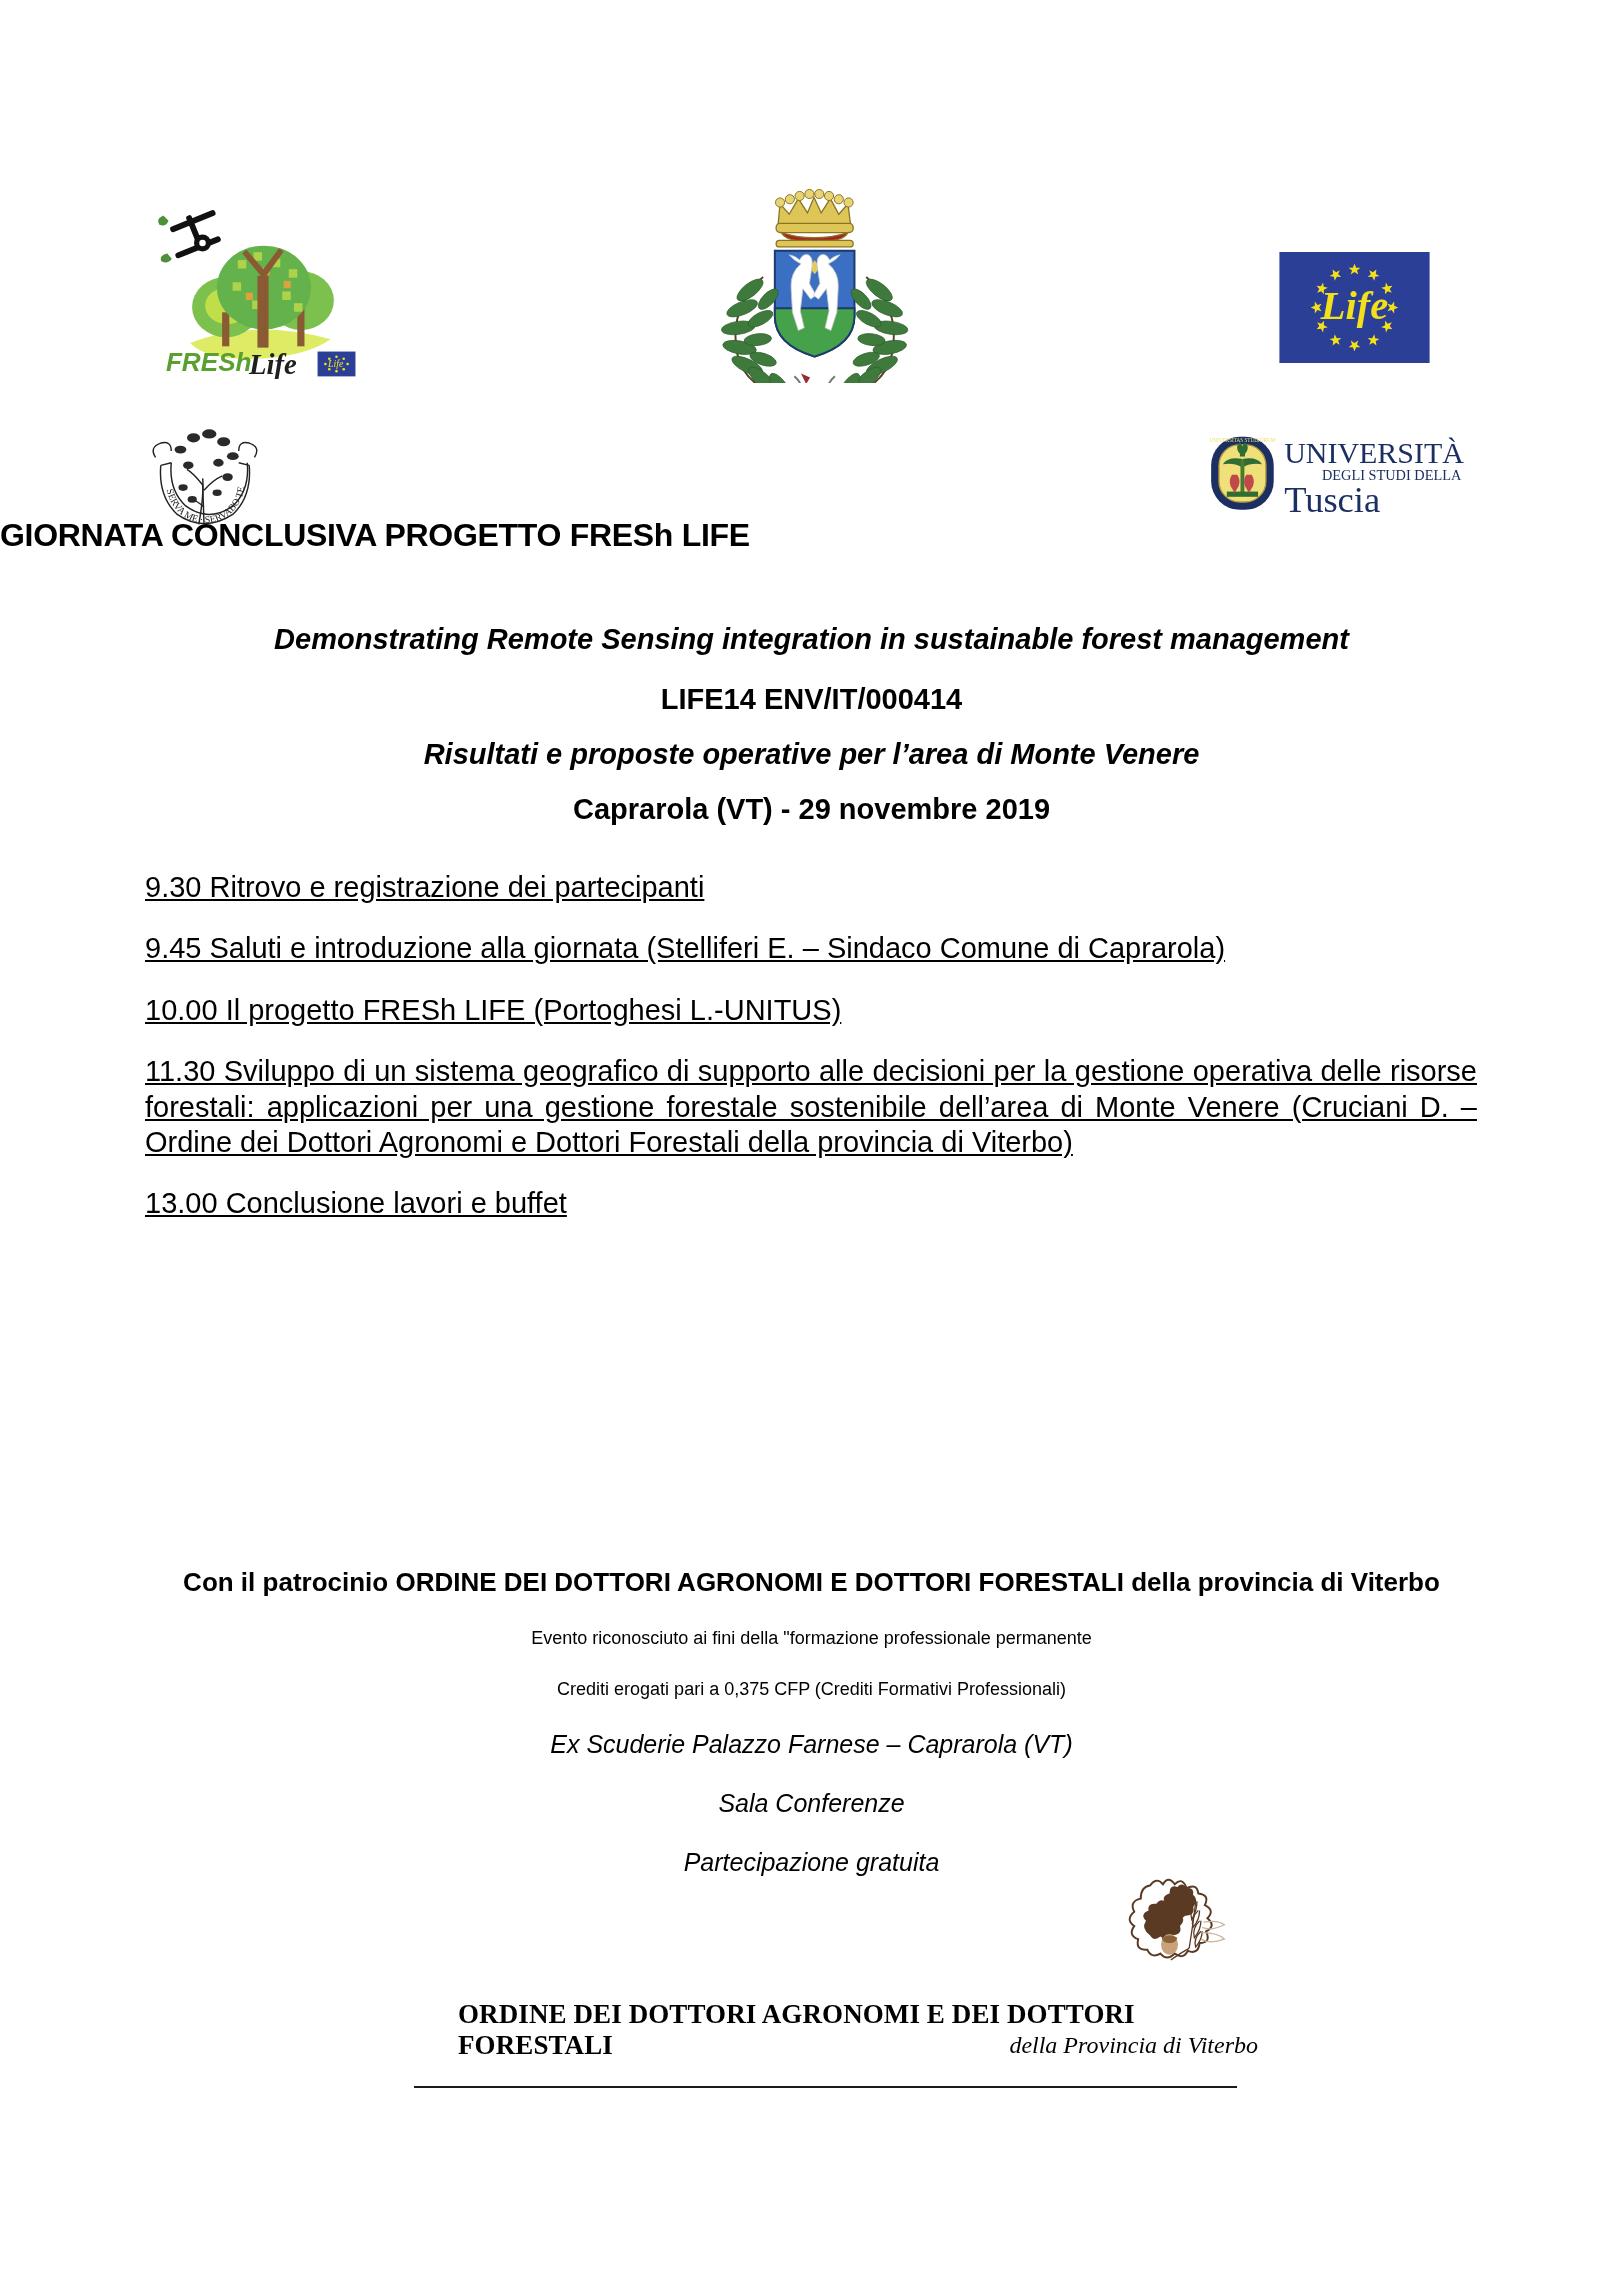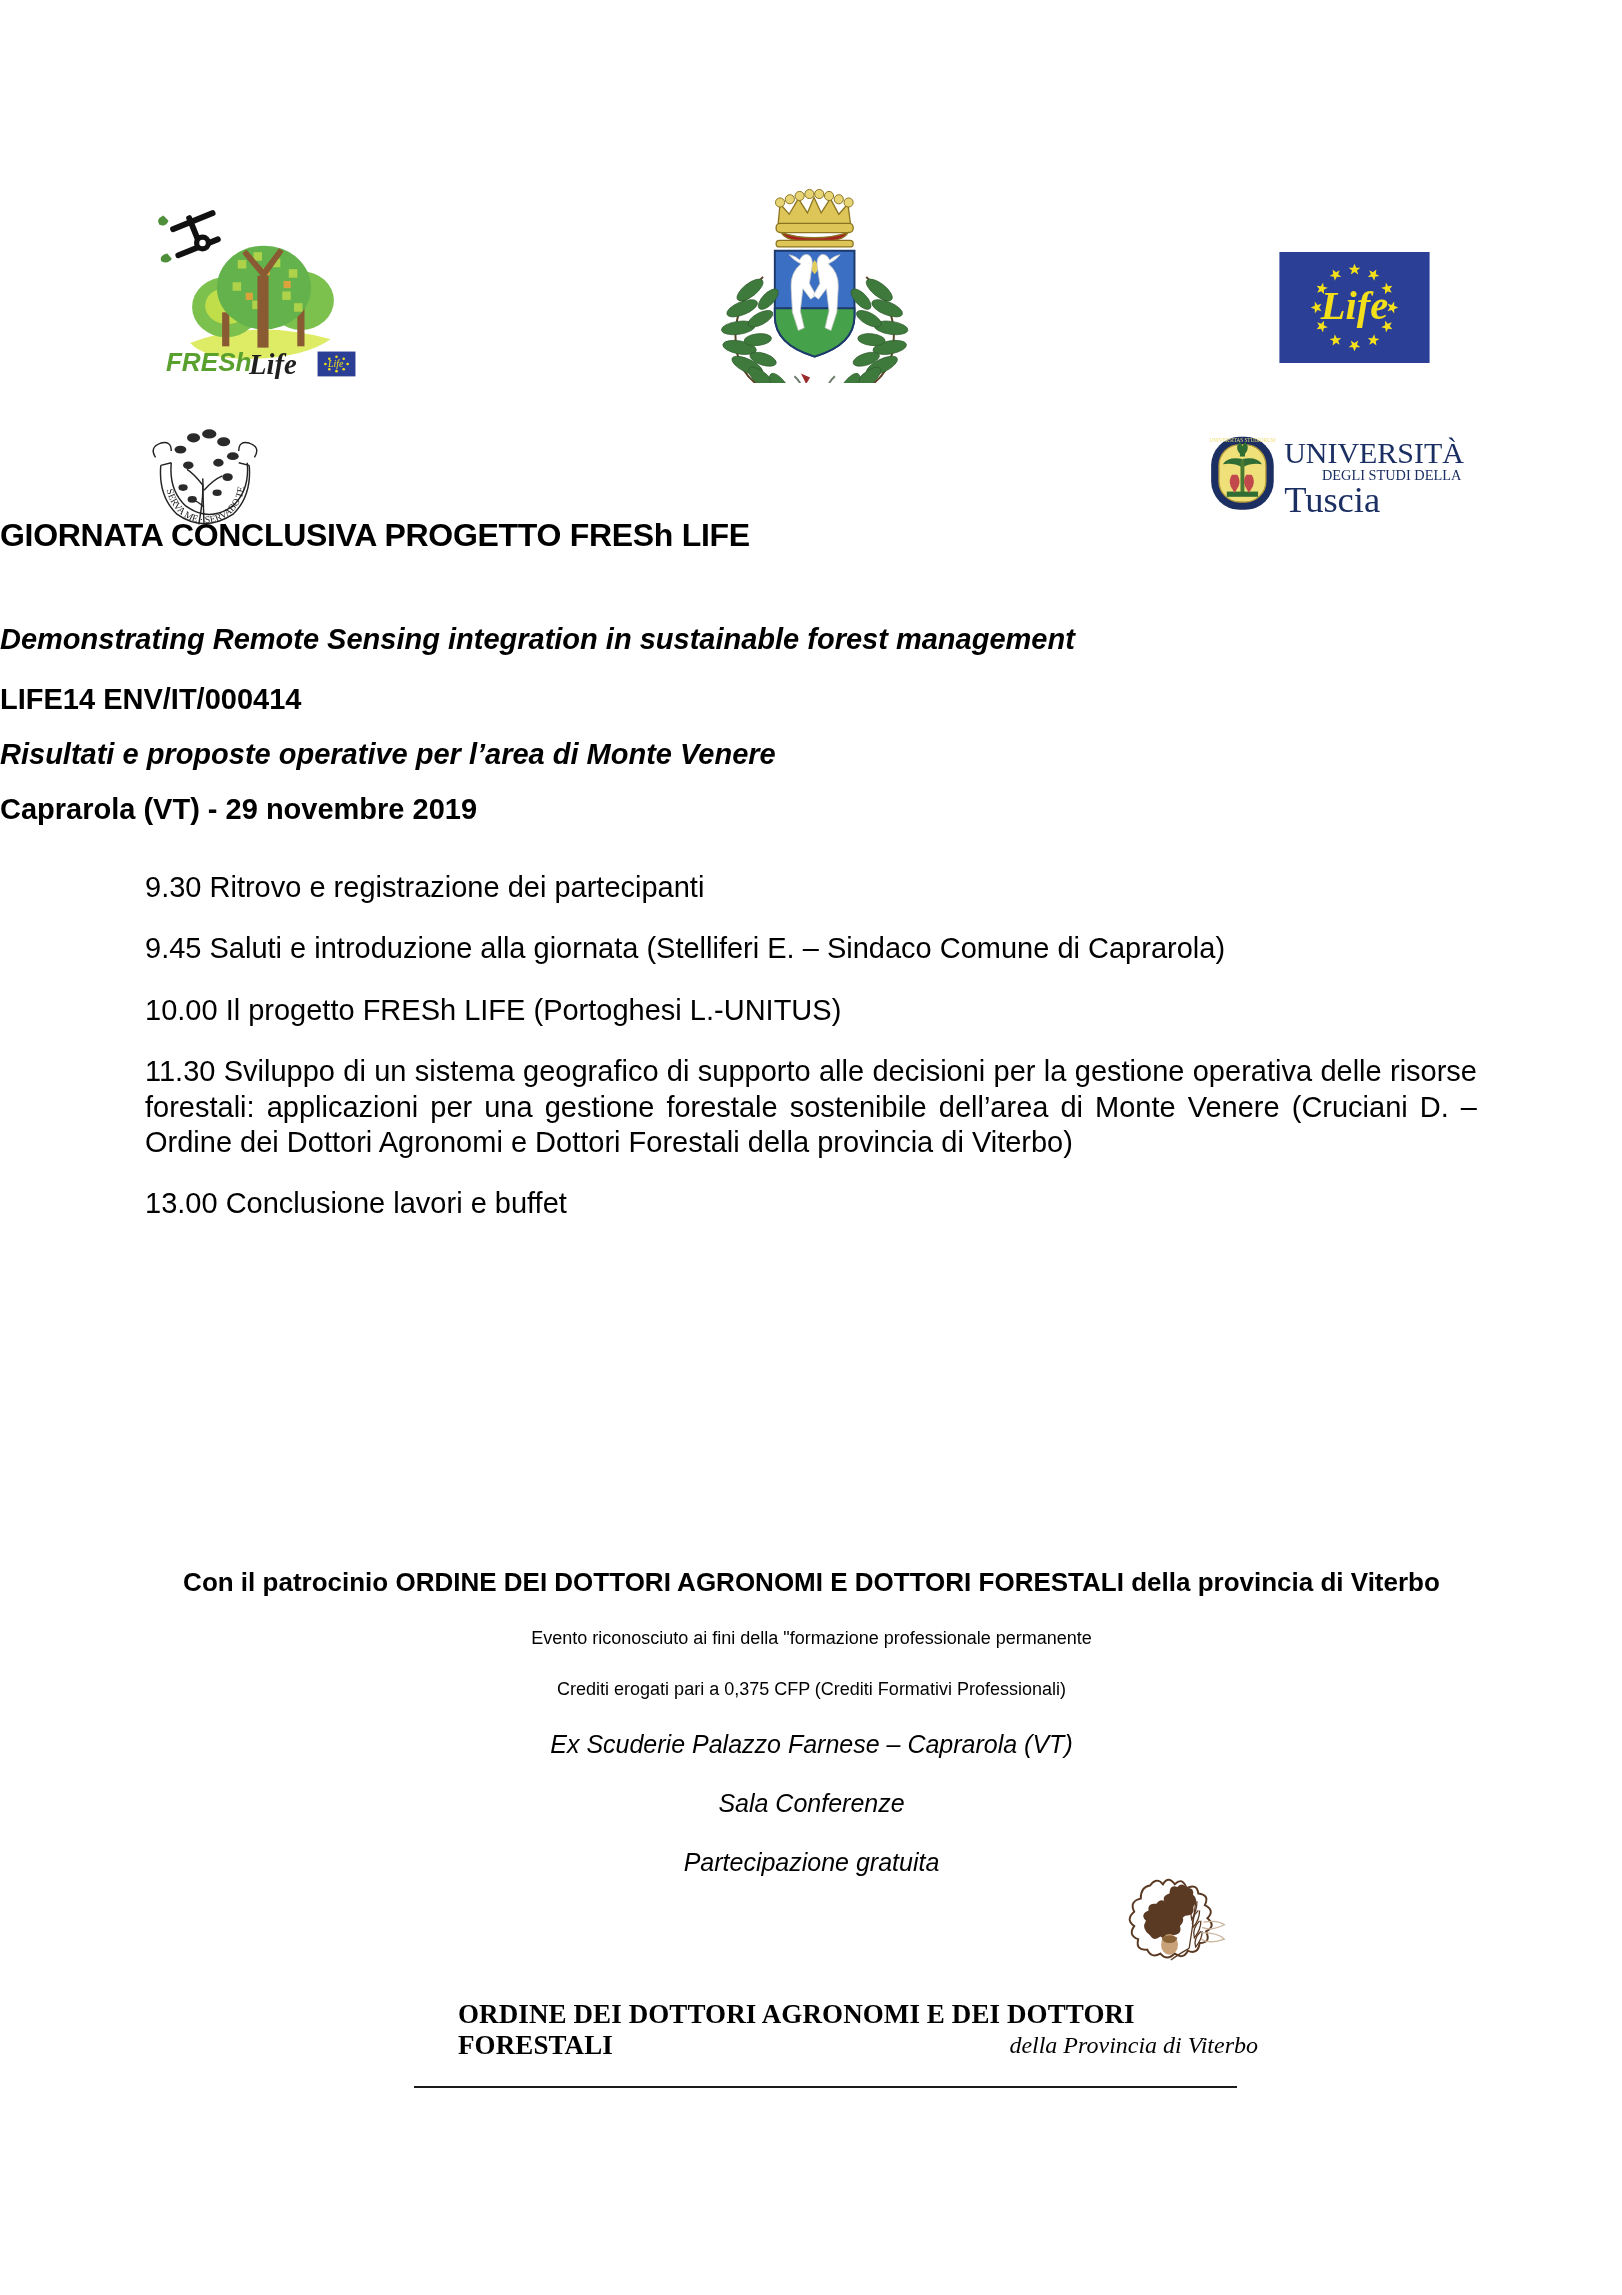--- a/index.html
+++ b/index.html
@@ -38,37 +38,37 @@
     left: 0; top: 517px;
     width: 1521px;
     font-size: 32px;
     font-weight: bold;
     letter-spacing: -0.3px;
   }
   .sub-block {
     position: absolute;
     left: 0; top: 625px;
     width: 1623px;
-    text-align: left;
+    text-align: center;
   }
   .sub-line { font-size: 29px; font-weight: bold; line-height: 1.0; }
   .sub-line.it { font-style: italic; }
   .gap-a { height: 31px; }
   .gap-b { height: 26px; }
   .gap-c { height: 26px; }
 
   .agenda {
     position: absolute;
     left: 145px;
     top: 870px;
     width: 1332px;
     font-size: 29px;
     line-height: 1.22;
   }
-  .agenda p { margin: 0 0 26px 0; }
+  .agenda p { margin: 0 0 26px 0; text-decoration: underline; }
   .agenda p.just { text-align: justify; text-justify: inter-word; }
 
   .footer-block {
     position: absolute;
     left: 0;
     top: 1567px;
     width: 1623px;
     text-align: center;
   }
   .f-bold { font-size: 26px; font-weight: bold; margin-bottom: 30px; }

